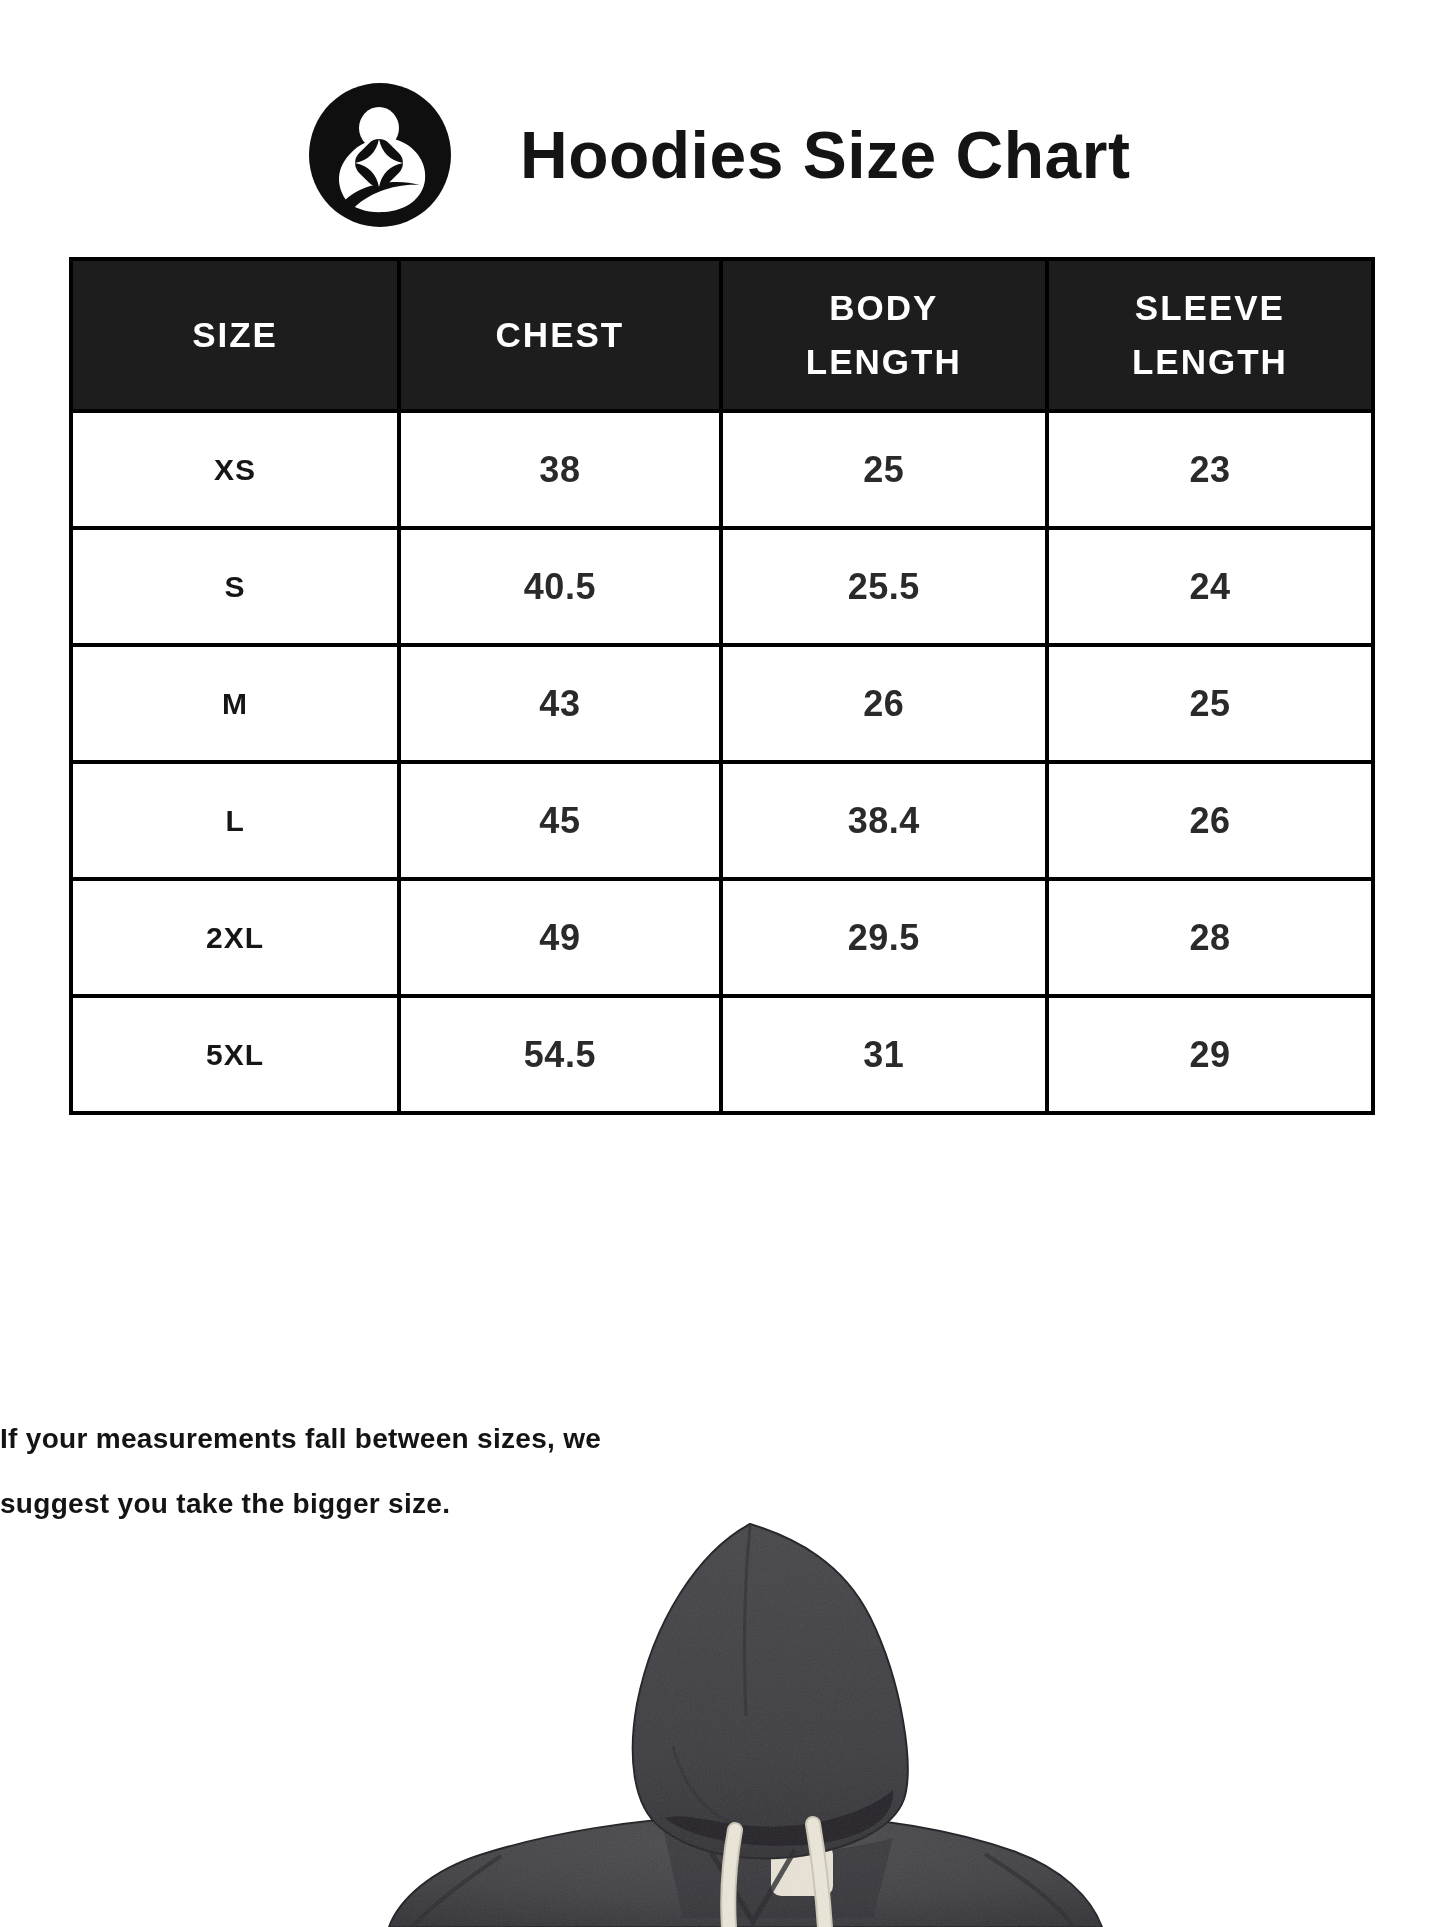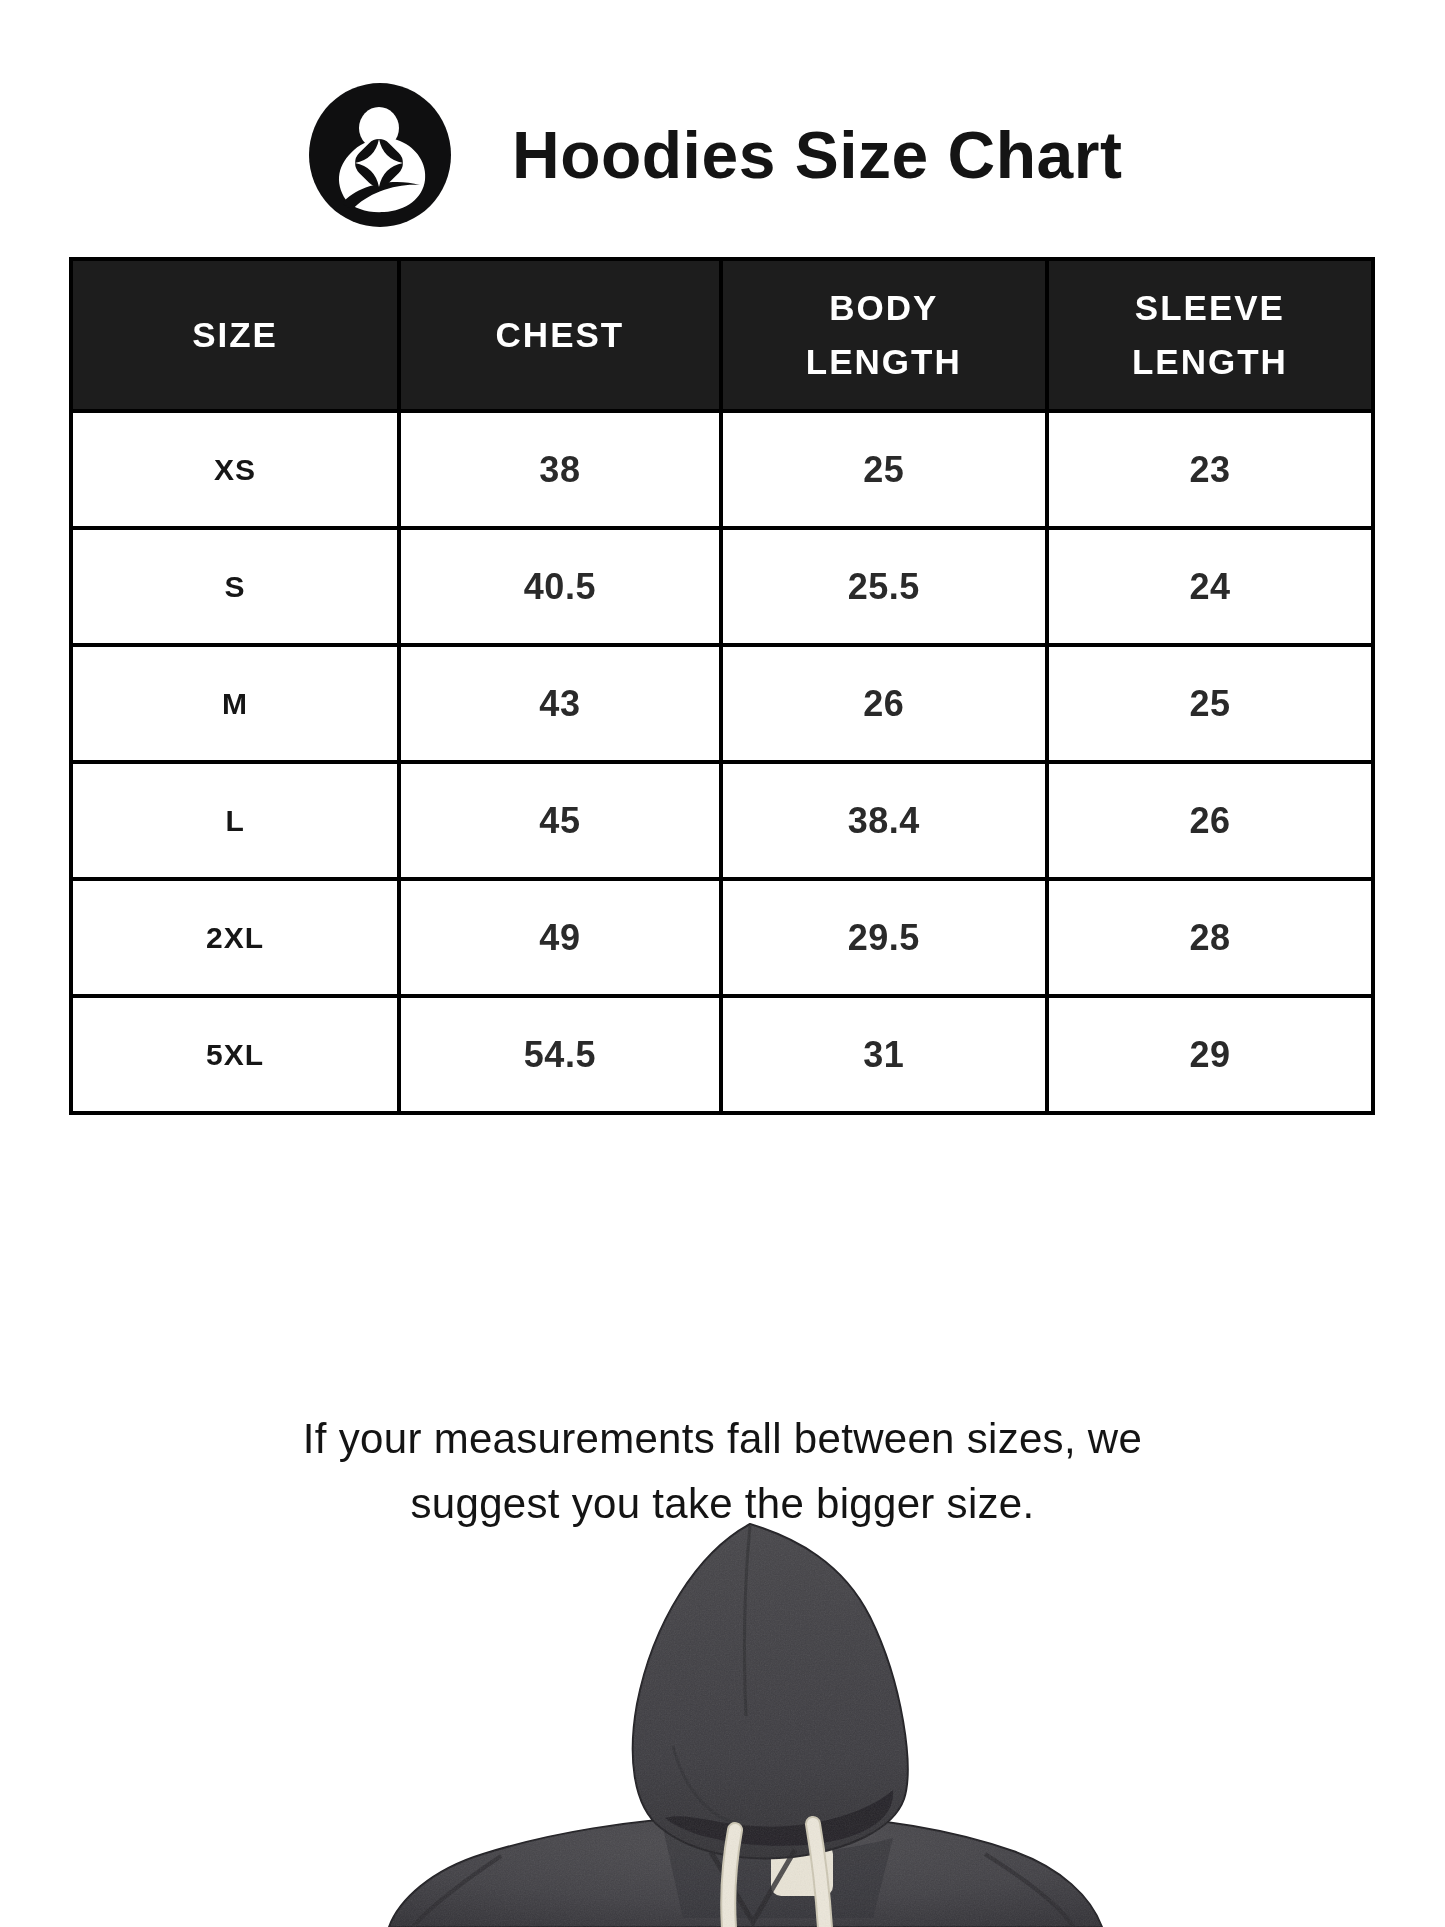--- a/index.html
+++ b/index.html
@@ -10,21 +10,21 @@
     overflow:hidden;
     font-family:"Liberation Sans", sans-serif;
   }
   
   .brand{
     position:absolute;top:82px;left:308px;
     display:flex;align-items:center;gap:56px;
   }
   .brand .logo{width:144px;height:146px;display:block;}
   .brand h1{
-    margin:4px;
+    margin:12px;
     font-size:66px;font-weight:700;color:#141414;
     letter-spacing:0.5px;line-height:1;
   }
   
   table.size-table{
     position:absolute;left:69px;top:257px;
     width:1306px;
     border-collapse:collapse;table-layout:fixed;
     background:#ffffff;
   }
@@ -46,22 +46,22 @@
   .size-table tbody tr{height:117px;}
   td.size-cell{
     font-size:30px;font-weight:700;color:#161616;letter-spacing:1px;
   }
   td.num-cell{
     font-size:36px;font-weight:700;color:#2a2a2a;letter-spacing:0.5px;text-align:center;
   }
   
   .note{
     position:absolute;top:1406px;left:0;width:100%;
-    text-align:center;
-    font-size:42px;font-weight:400;color:#141414;
+    text-align:left;
+    font-size:28px;font-weight:700;color:#141414;
     line-height:65px;letter-spacing:0.3px;
   }
   .note span{display:block;}
   
   .hoodie-wrap{
     position:absolute;top:1518px;left:373px;
     width:745px;height:410px;
   }
   .hoodie-wrap svg{display:block;width:745px;height:410px;}
 </style>

